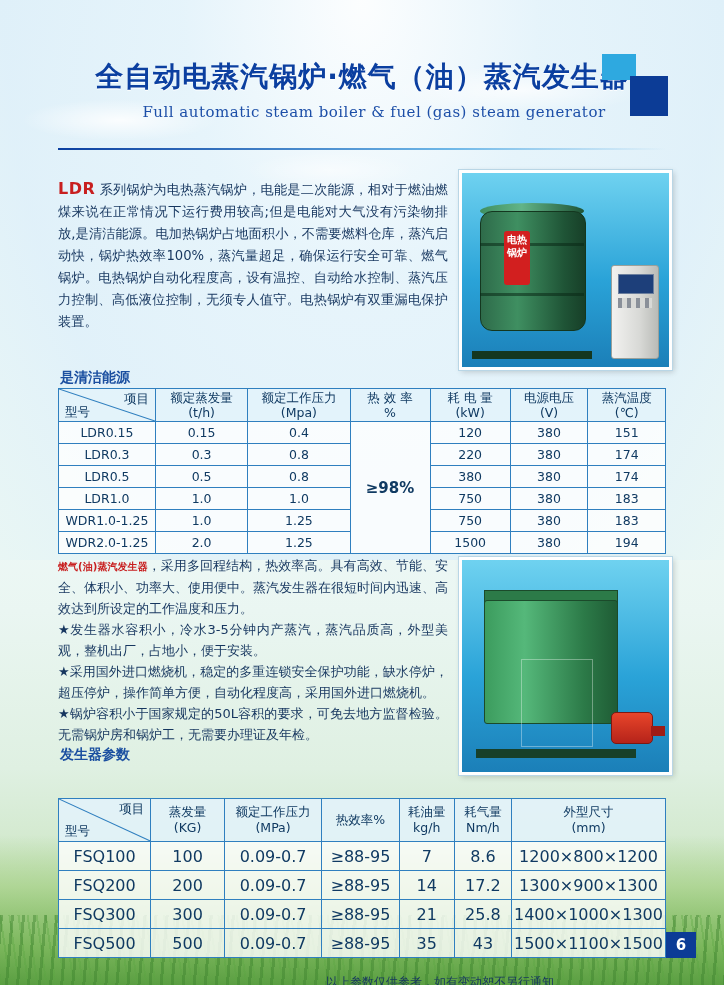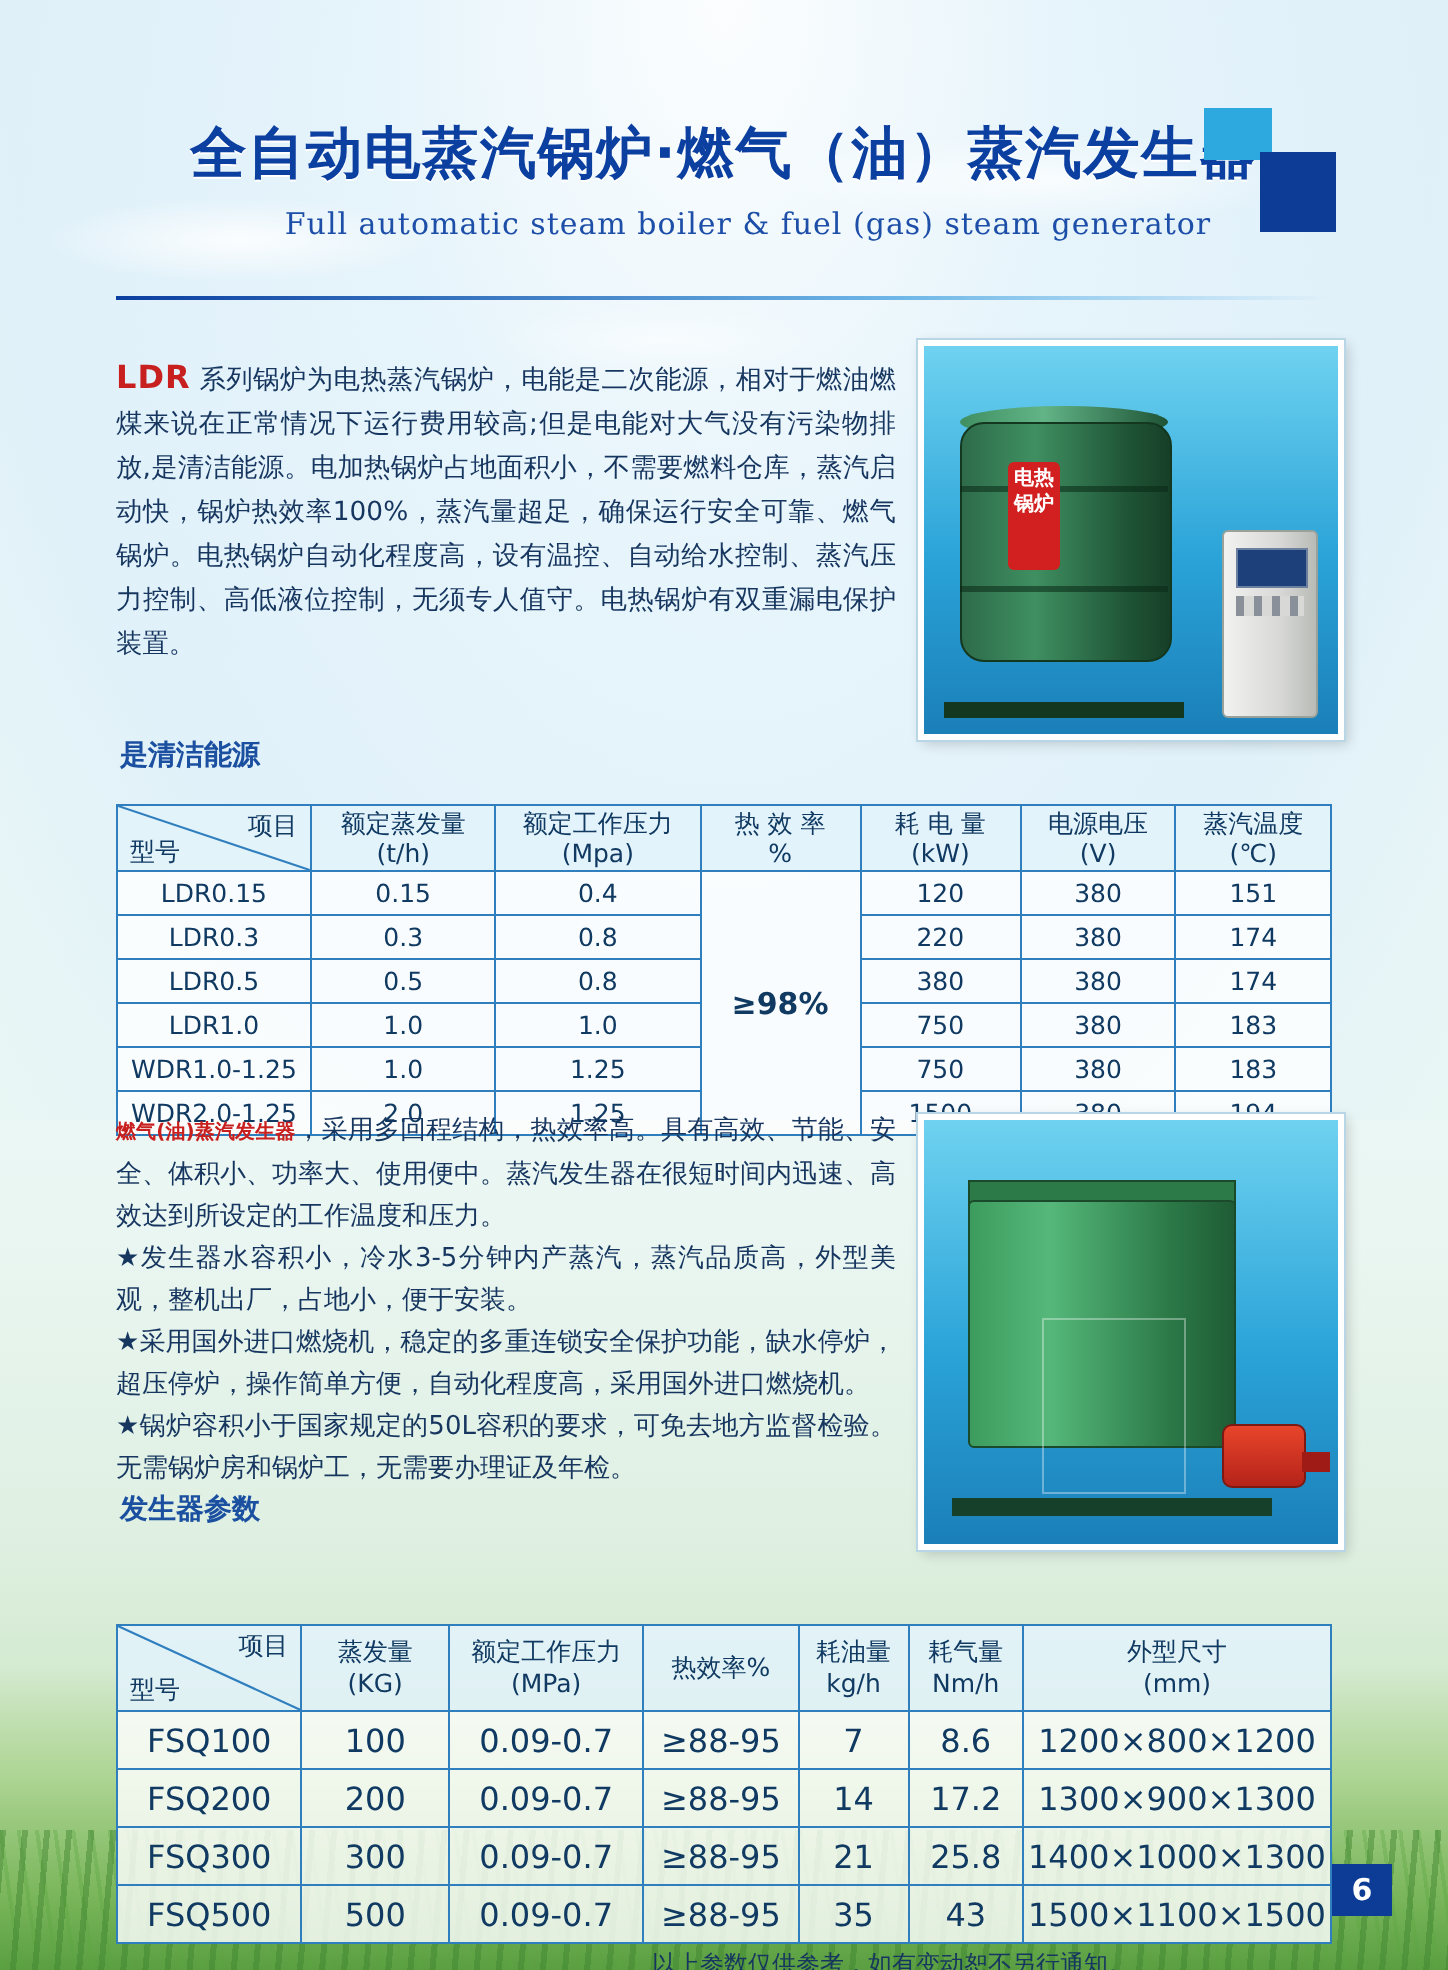--- a/index.html
+++ b/index.html
@@ -119,21 +119,21 @@
   #sh1{left:60px;top:369px;}
   #sh2{left:60px;top:746px;}
 
   .para2{
     position:absolute;left:58px;top:555px;width:390px;
     font-size:13px;line-height:21px;color:#16365f;text-align:justify;
   }
   .red-b{color:#c81f1f;font-weight:bold;font-size:10px;}
 
   
-  table{border-collapse:collapse;position:absolute;font-size:12.5px;color:#103a62;background:rgba(255,255,255,.55);margin-top:14px;}
+  table{border-collapse:collapse;position:absolute;font-size:12.5px;color:#103a62;background:rgba(255,255,255,.55);}
   table td,table th{border:1px solid #2f7fbf;text-align:center;font-weight:normal;padding:1px 2px;}
   #tbl1{left:58px;top:388px;width:608px;}
   #tbl1 th{height:30px;background:rgba(222,240,250,.75);font-size:12.5px;line-height:15px;}
   #tbl1 td{height:19px;background:rgba(255,255,255,.55);}
   .cornercell{position:relative;width:96px;}
   .cornercell .cc-a{position:absolute;right:6px;top:2px;}
   .cornercell .cc-b{position:absolute;left:6px;bottom:2px;}
   .cornercell .cc-line{position:absolute;left:0;top:0;width:100%;height:100%;}
   .effcell{font-size:15px;font-weight:bold;}
 

